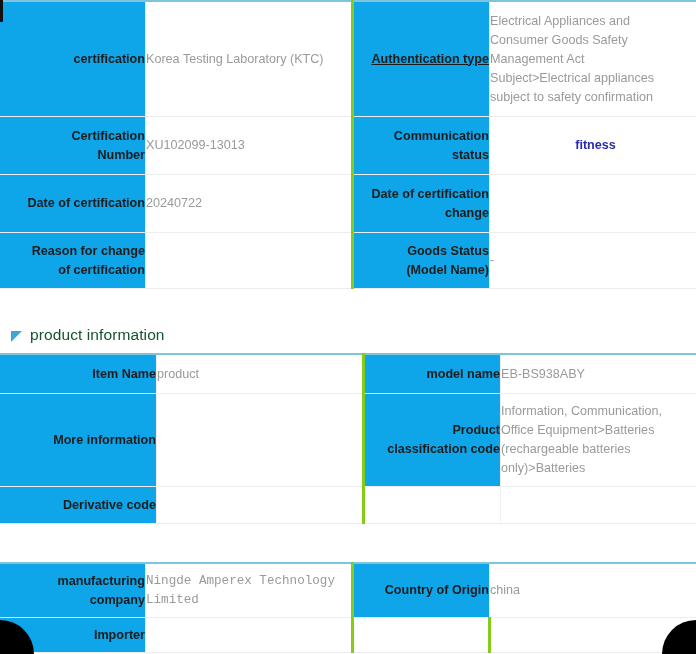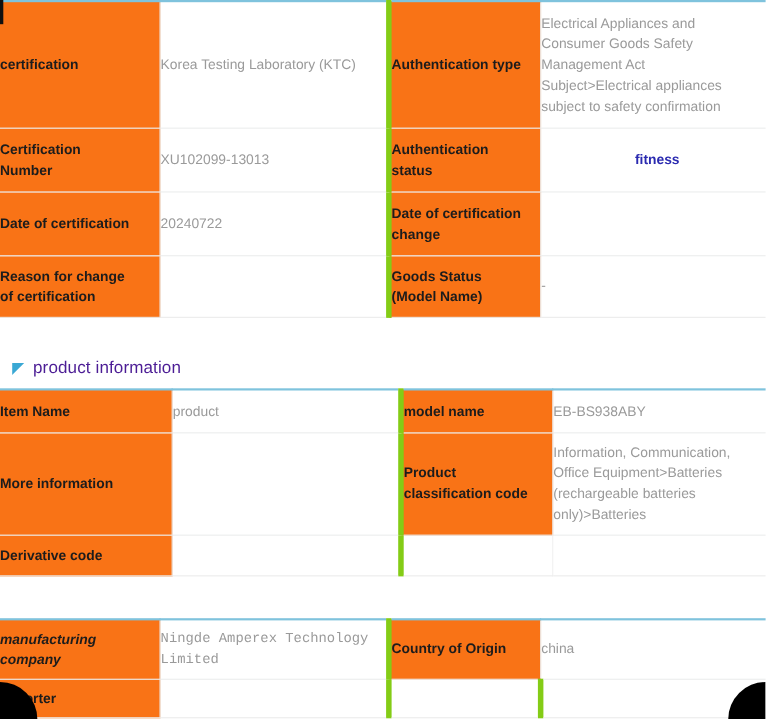--- a/index.html
+++ b/index.html
@@ -61,55 +61,56 @@
   .flag-icon {
     display: inline-block;
     width: 12px;
     height: 13px;
     flex: none;
     position: relative;
     top: 1px;
   }
   .section-title {
     font-size: 15.5px;
-    color: #4c1d95;
+    color: #14532d;
     letter-spacing: 0.1px;
     white-space: nowrap;
   }
 
   
   .tbl {
     width: 696px;
     border-collapse: collapse;
     table-layout: fixed;
     border-top: 2px solid #7fc3dd;
     background: #ffffff;
   }
   .tbl td {
     border-bottom: 1px solid #eceded;
     padding: 0 0 0 0;
     vertical-align: middle;
     font-size: 12.6px;
     line-height: 19px;
   }
   .th-cell {
-    background: #f97316;
+    background: #0ea5e9;
     color: #1c1c1c;
     font-weight: bold;
     font-size: 12.8px;
     padding: 9px 10px 9px 21px;
     border-right: 1px solid #ececec;
+    text-align: right;
   }
   .td-cell {
     background: #ffffff;
     color: #9a9a9a;
     font-weight: normal;
     font-size: 12.2px;
     padding: 9px 12px 9px 16px;
-    border-right: 5px solid #84cc16;
+    border-right: 3px solid #84cc16;
   }
   .td-cell.last { border-right: none; }
   .td-status {
     text-align: center;
     color: #2a2ab0;
     font-weight: bold;
     font-size: 12.6px;
   }
   .td-dash {
     color: #9a9a9a;
@@ -131,32 +132,32 @@
 
   <div class="edge-left"></div>
 
   <div class="inner">
 
     <table class="tbl">
       <tbody>
           <tr>
         <td class="th-cell" style="width:145px;height:114px;vertical-align:middle;">certification</td>
         <td class="td-cell" style="width:205px;">Korea Testing Laboratory (KTC)</td>
-        <td class="th-cell" style="width:135px;">Authentication type</td>
+        <td class="th-cell" style="width:135px;text-decoration:underline;">Authentication type</td>
         <td class="td-cell last multiline" style="width:211px;">Electrical Appliances and
 Consumer Goods Safety
 Management Act
 Subject&gt;Electrical appliances
 subject to safety confirmation</td>
       </tr>
       <tr>
         <td class="th-cell multiline" style="height:57px;">Certification
 Number</td>
         <td class="td-cell">XU102099-13013</td>
-        <td class="th-cell multiline">Authentication
+        <td class="th-cell multiline">Communication
 status</td>
         <td class="td-cell last td-status">fitness</td>
       </tr>
       <tr>
         <td class="th-cell" style="height:57px;">Date of certification</td>
         <td class="td-cell">20240722</td>
         <td class="th-cell multiline">Date of certification
 change</td>
         <td class="td-cell last"></td>
       </tr>
@@ -208,21 +209,21 @@
       </tr>
     </tbody>
       </table>
 
     <div class="spacer-md"></div>
 
 
     <table class="tbl">
       <tbody>
           <tr>
-        <td class="th-cell multiline" style="width:145px;height:53px;font-style:italic;">manufacturing
+        <td class="th-cell multiline" style="width:145px;height:53px;">manufacturing
 company</td>
         <td class="td-cell multiline" style="width:205px;font-family:Liberation Mono, monospace;">Ningde Amperex Technology
 Limited</td>
         <td class="th-cell" style="width:135px;">Country of Origin</td>
         <td class="td-cell last" style="width:211px;">china</td>
       </tr>
       <tr>
         <td class="th-cell" style="height:34px;">Importer</td>
         <td class="td-cell"></td>
         <td class="td-cell" style="background:#ffffff;"></td>

